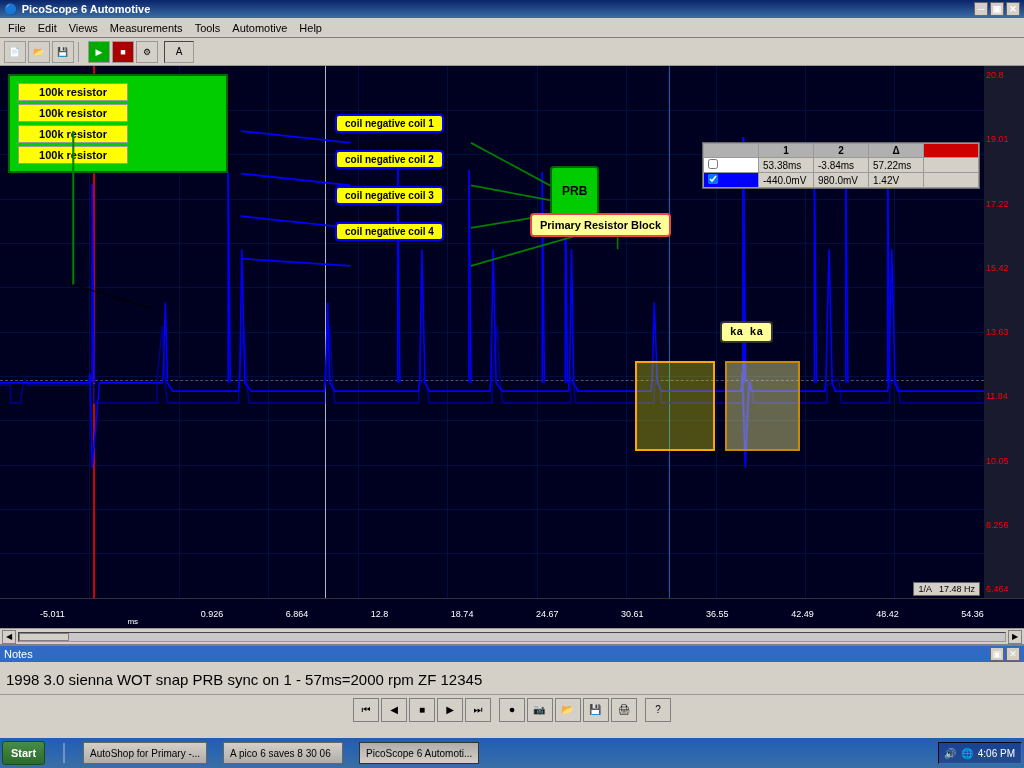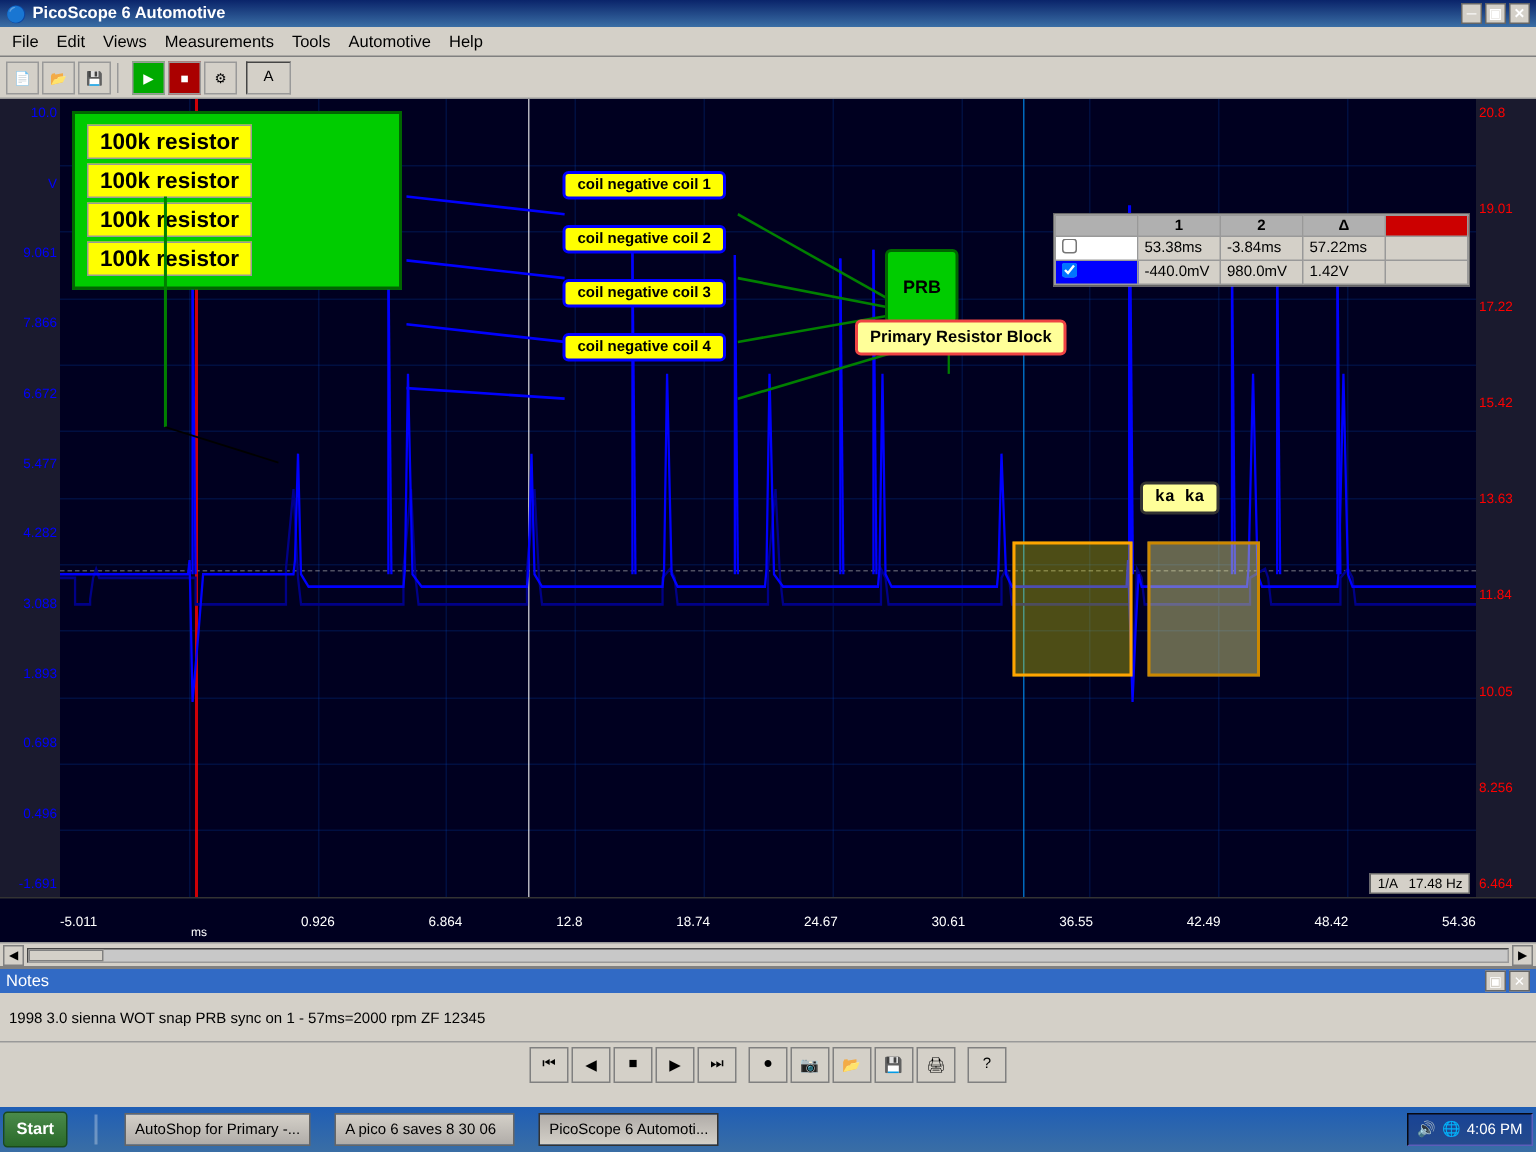--- a/index.html
+++ b/index.html
@@ -95,21 +95,21 @@
     }
     .resistor-row {
       display: flex;
       align-items: center;
       margin: 3px 0;
     }
     .resistor-label {
       background: yellow;
       border: 1px solid #999;
       padding: 2px 6px;
-      font-size: 15px;
+      font-size: 11px;
       font-weight: bold;
       min-width: 110px;
       text-align: center;
     }
 
     
     .coil-label {
       position: absolute;
       background: yellow;
       border: 2px solid blue;
@@ -235,21 +235,21 @@
       color: white;
       padding: 1px 4px;
       font-size: 11px;
       display: flex;
       align-items: center;
       justify-content: space-between;
       height: 16px;
     }
     #notes-content {
       padding: 3px 6px;
-      font-size: 10px;
+      font-size: 15px;
       height: 34px;
       display: flex;
       align-items: center;
     }
 
     
     #bottom-toolbar {
       height: 30px;
       background: #d4d0c8;
       border-top: 1px solid #999;
@@ -378,34 +378,20 @@
   <div style="width:6px; height:20px; border-left:1px solid #999; margin:0 2px;"></div>
   <div class="toolbar-btn" style="background:#00aa00; color:white;">▶</div>
   <div class="toolbar-btn" style="background:#aa0000; color:white;">■</div>
   <div class="toolbar-btn">⚙</div>
   <div style="margin-left:4px; background:#d4d0c8; border:1px inset #999; width:30px; height:22px; display:flex; align-items:center; justify-content:center; font-size:10px;">A</div>
 </div>
 
 <div style="display:flex; flex-direction:column; height: calc(768px - 18px - 20px - 28px - 30px - 50px - 30px - 30px);">
   <div style="display:flex; flex:1; overflow:hidden;">
 
-    <div id="left-axis">
-      <span>10.0</span>
-      <span>V</span>
-      <span>9.061</span>
-      <span>7.866</span>
-      <span>6.672</span>
-      <span>5.477</span>
-      <span>4.282</span>
-      <span>3.088</span>
-      <span>1.893</span>
-      <span>0.698</span>
-      <span>0.496</span>
-      <span>-1.691</span>
-    </div>
 
     <div id="scope-container">
 
       <div class="grid-line-h" style="top:8.3%"></div>
       <div class="grid-line-h" style="top:16.6%"></div>
       <div class="grid-line-h" style="top:25%"></div>
       <div class="grid-line-h" style="top:33.3%"></div>
       <div class="grid-line-h" style="top:41.6%"></div>
       <div class="grid-line-h" style="top:50%"></div>
       <div class="grid-line-h" style="top:58.3%"></div>

